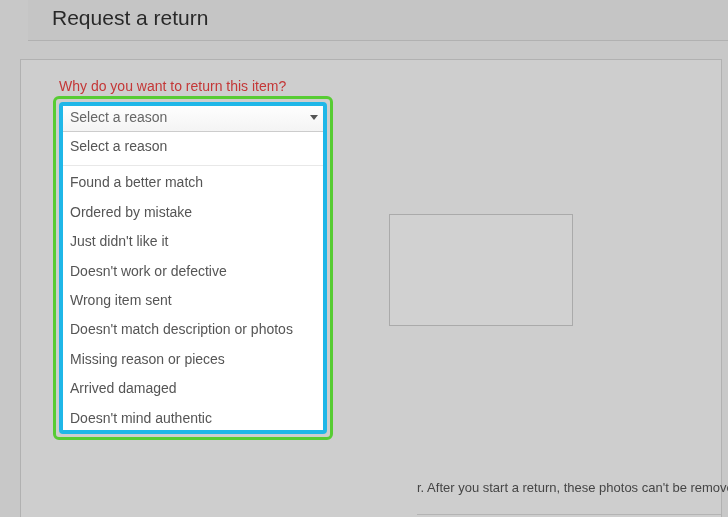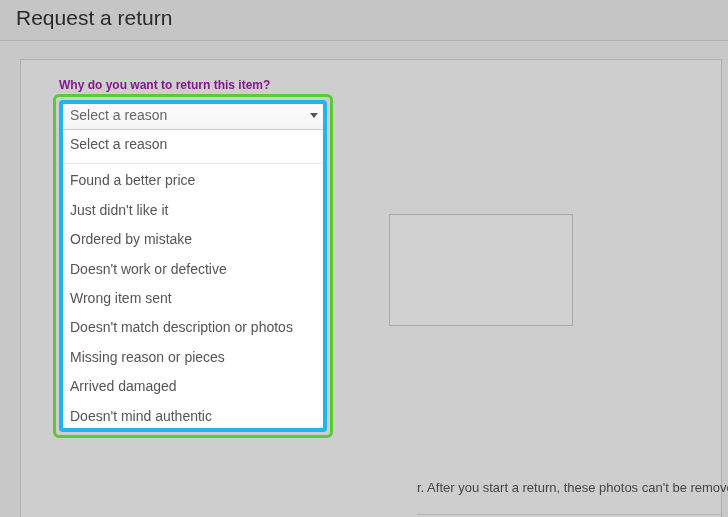--- a/index.html
+++ b/index.html
@@ -15,40 +15,40 @@
   .dim-overlay {
     position: absolute;
     inset: 0;
     background: rgba(0,0,0,0.18);
     pointer-events: none;
     z-index: 50;
   }
   .title-bar {
     border-bottom: 1px solid #d8d8d8;
     background: #f1f1f1;
-    padding: 6px 0 10px 16px;
+    padding: 6px 0 10px 24px;
+    margin-left: 28px;
   }
   .title-bar h1 {
     font-size: 21px;
     font-weight: 400;
     color: #333;
   }
   .main-panel {
     border: 1px solid #d8d8d8;
     margin: 18px 6px 0 20px;
     background: #fcfcfc;
     padding: 18px 22px 40px 38px;
     position: relative;
     min-height: 460px;
   }
   .question {
-    font-size: 12px;
-    color: #a21caf;
+    font-size: 14px;
+    color: #ef4444;
     margin-bottom: 8px;
-    font-weight: bold;
   }
   .select-wrap {
     position: relative;
     width: 268px;
     z-index: 60;
   }
   .select-highlight {
     position: absolute;
     top: -6px; left: -6px; right: -6px;
     border: 3px solid #57cc33;
@@ -142,23 +142,23 @@
   <div class="select-wrap">
 
     <div class="select-box">
       <span>Select a reason</span>
       <span class="select-caret"></span>
     </div>
 
     <div class="dropdown">
       <div class="dropdown-item">Select a reason</div>
       <div class="sep"></div>
-      <div class="dropdown-item">Found a better price</div>
+      <div class="dropdown-item">Found a better match</div>
+      <div class="dropdown-item">Ordered by mistake</div>
       <div class="dropdown-item">Just didn't like it</div>
-      <div class="dropdown-item">Ordered by mistake</div>
       <div class="dropdown-item">Doesn't work or defective</div>
       <div class="dropdown-item">Wrong item sent</div>
       <div class="dropdown-item">Doesn't match description or photos</div>
       <div class="dropdown-item">Missing reason or pieces</div>
       <div class="dropdown-item">Arrived damaged</div>
       <div class="dropdown-item">Doesn't mind authentic</div>
     </div>
 
     <div class="select-highlight" style="bottom:-6px;">
       <div class="select-highlight-inner"></div>

